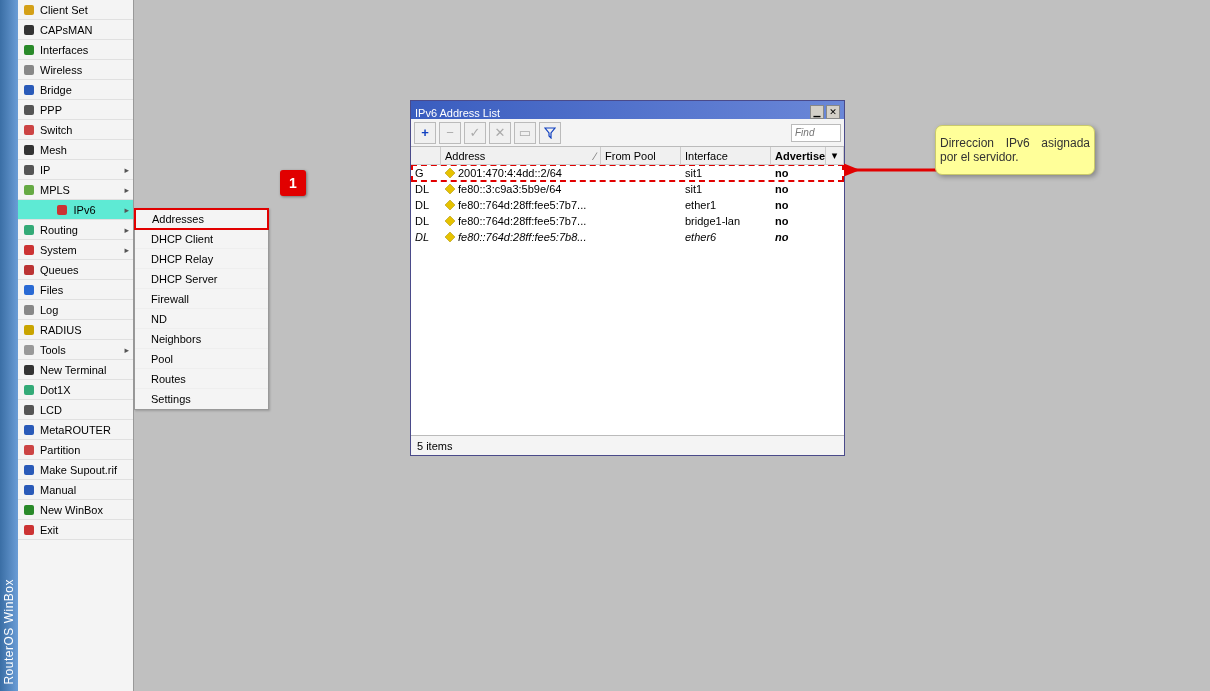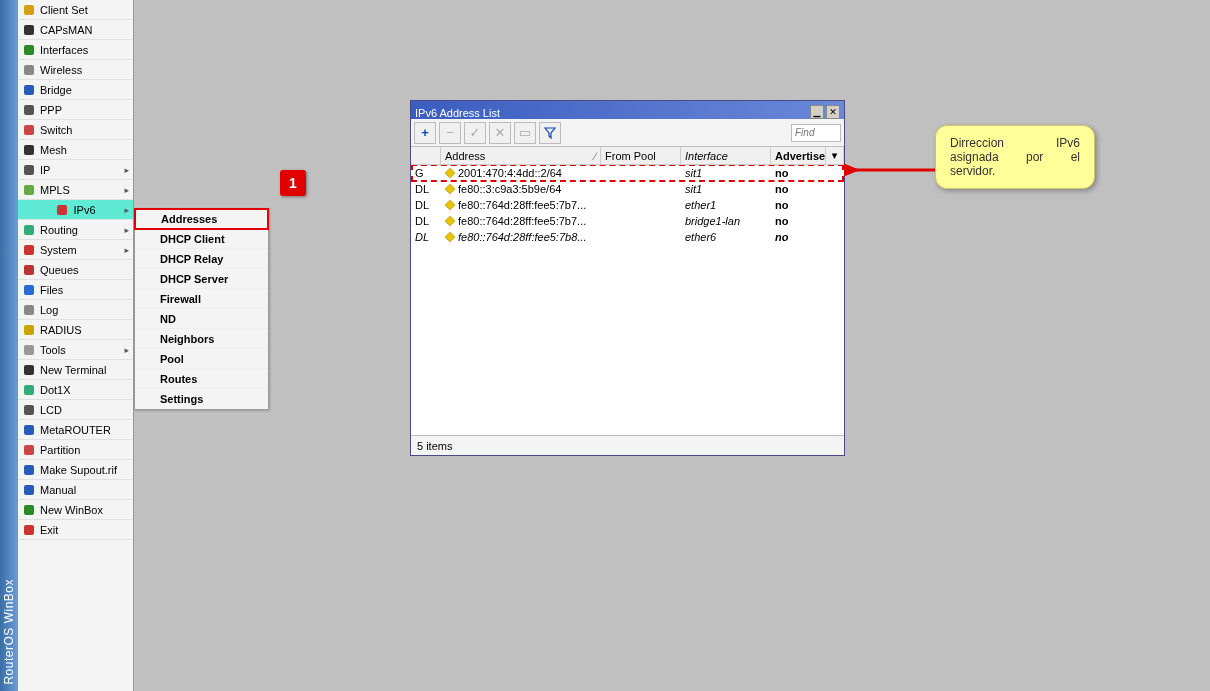--- a/index.html
+++ b/index.html
@@ -67,24 +67,23 @@
     top: 208px;
     width: 135px;
     background: #f4f4f4;
     border: 1px solid #999;
     box-shadow: 1px 1px 2px rgba(0,0,0,0.2);
   }
   .submenu-item {
     height: 20px;
     display: flex;
     align-items: center;
-    padding: 0 25px;
+    padding: 0 16px;
     border-bottom: 1px solid #eee;
     cursor: default;
-    font-weight: bold;
   }
   .submenu-item:last-child { border-bottom: none; }
   .submenu-item.highlighted {
     border: 2px solid #e10000;
     height: 22px;
     margin: -1px;
     position: relative;
     z-index: 2;
     background: #f4f4f4;
   }
@@ -220,39 +219,39 @@
     pointer-events: none;
   }
   
   .note {
     position: absolute;
     left: 935px;
     top: 125px;
     width: 160px;
     background: #ffff99;
     border: 1px solid #c9c96b;
-    border-radius: 12px;
-    padding: 10px 14px;
+    border-radius: 7px;
+    padding: 10px 4px;
     font-size: 12px;
     color: #333;
     box-shadow: 2px 2px 5px rgba(0,0,0,0.3);
     text-align: justify;
   }
   .arrow-svg {
     position: absolute;
     left: 844px;
     top: 160px;
     width: 100px;
     height: 20px;
   }
   
   .col-flag { width: 30px; }
   .col-addr { width: 160px; }
   .col-pool { width: 80px; }
-  .col-if   { width: 90px; font-style: italic; }
+  .col-if   { width: 90px; }
   .col-adv  { flex: 1; font-weight: bold; }
 </style>
 </head>
 <body>
 
 <div class="titlebar-left">
   <span>RouterOS WinBox</span>
 </div>
 
 <div class="sidebar" id="sidebar">

